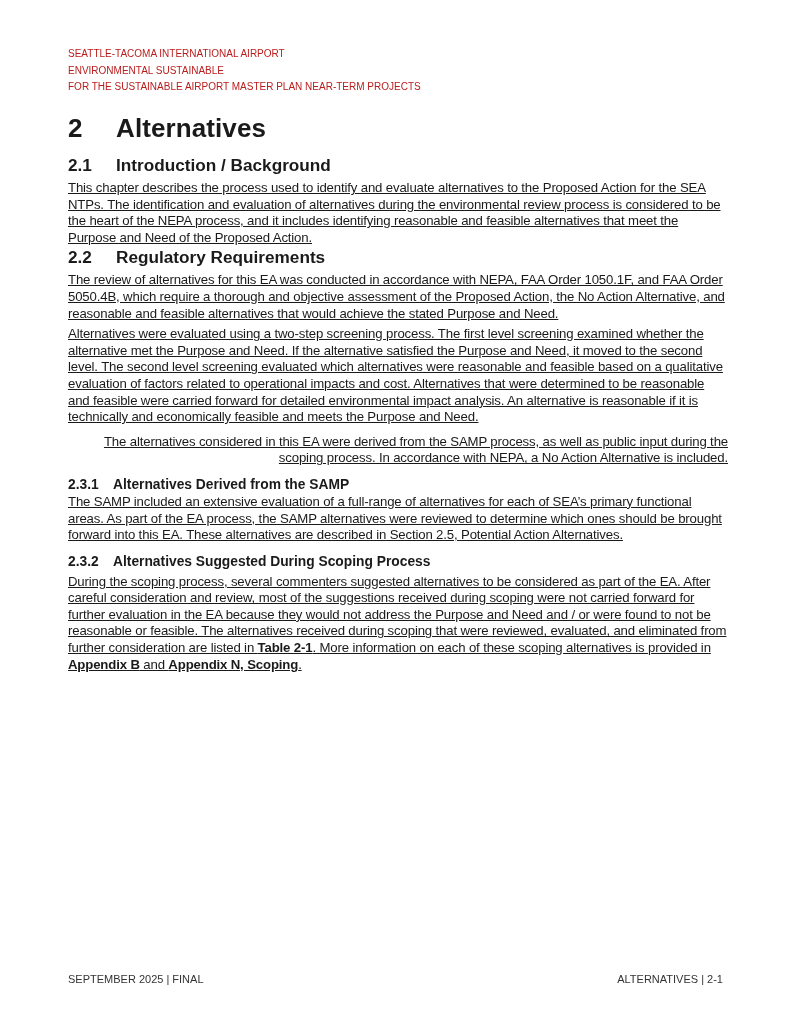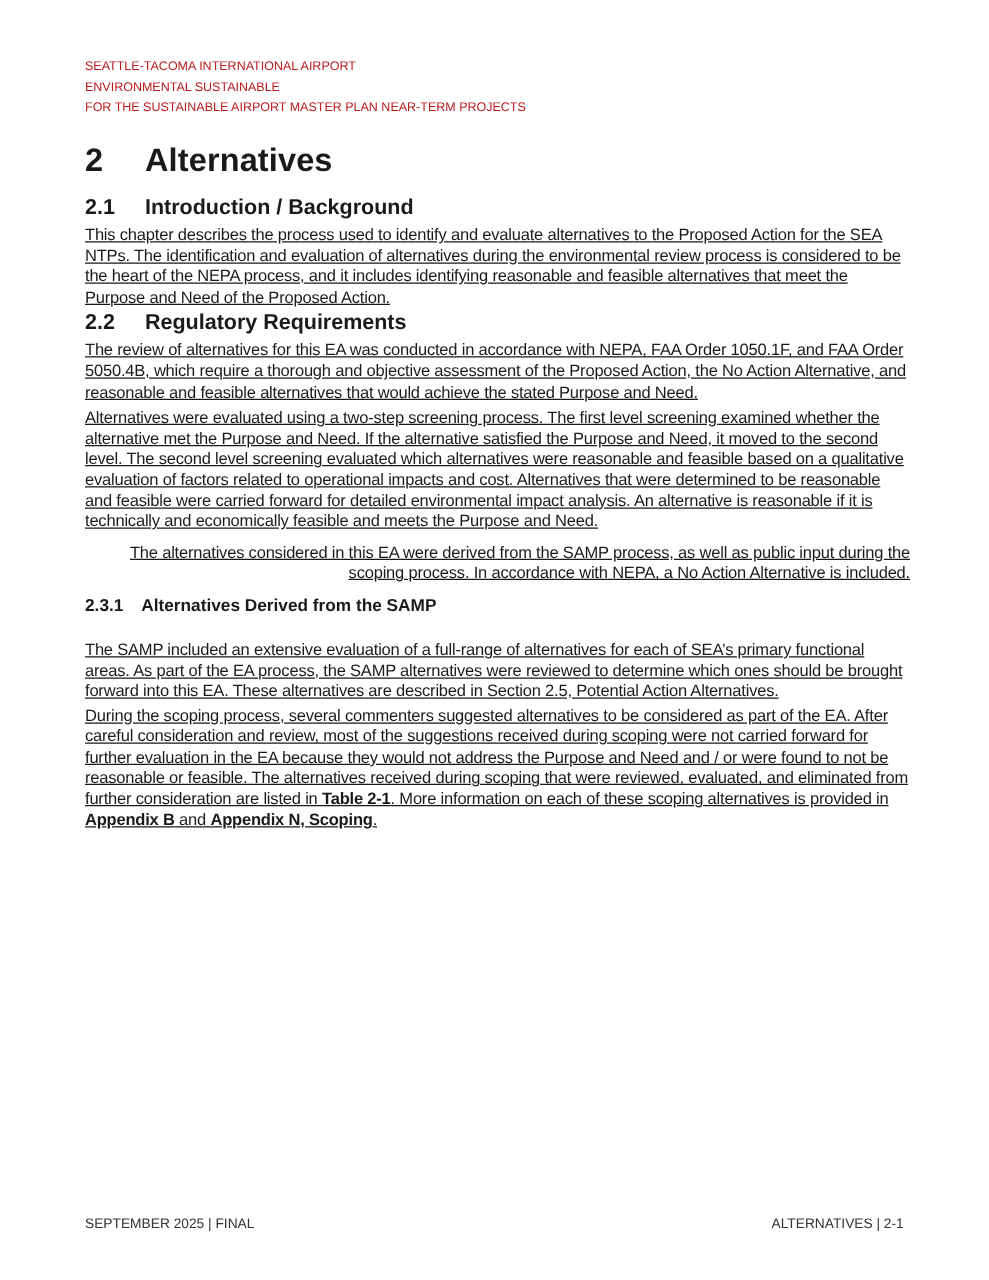--- a/index.html
+++ b/index.html
@@ -58,19 +58,22 @@
     <span class="num">2.2</span><span>Regulatory Requirements</span>
   </h2>
   <p style="margin-top:4px;">The review of alternatives for this EA was conducted in accordance with NEPA, FAA Order 1050.1F, and FAA Order 5050.4B, which require a thorough and objective assessment of the Proposed Action, the No Action Alternative, and reasonable and feasible alternatives that would achieve the stated Purpose and Need.</p>
 
   <p style="margin-top:4px;">Alternatives were evaluated using a two-step screening process. The first level screening examined whether the alternative met the Purpose and Need. If the alternative satisfied the Purpose and Need, it moved to the second level. The second level screening evaluated which alternatives were reasonable and feasible based on a qualitative evaluation of factors related to operational impacts and cost. Alternatives that were determined to be reasonable and feasible were carried forward for detailed environmental impact analysis. An alternative is reasonable if it is technically and economically feasible and meets the Purpose and Need.</p>
   <p style="margin-top:8px;text-align:right;">The alternatives considered in this EA were derived from the SAMP process, as well as public input during the scoping process. In accordance with NEPA, a No Action Alternative is included.</p>
 
   <h3 style="margin-top:9px;">
     <span class="num">2.3.1</span><span>Alternatives Derived from the SAMP</span>
   </h3>
-  <p style="margin-top:18px;">The SAMP included an extensive evaluation of a full-range of alternatives for each of SEA’s primary functional areas. As part of the EA process, the SAMP alternatives were reviewed to determine which ones should be brought forward into this EA. These alternatives are described in Section 2.5, Potential Action Alternatives.</p>
+  <p style="margin-top:0;">The SAMP included an extensive evaluation of a full-range of alternatives for each of SEA’s primary functional areas. As part of the EA process, the SAMP alternatives were reviewed to determine which ones should be brought forward into this EA. These alternatives are described in Section 2.5, Potential Action Alternatives.</p>
 
+  <h3 style="margin-top:9px;">
+    <span class="num">2.3.2</span><span>Alternatives Suggested During Scoping Process</span>
+  </h3>
   <p style="margin-top:3px;"><span>During the scoping process, several commenters suggested alternatives to be considered as part of the EA. After careful consideration and review, most of the suggestions received during scoping were not carried forward for further evaluation in the EA because they would not address the Purpose and Need and / or were found to not be reasonable or feasible. The alternatives received during scoping that were reviewed, evaluated, and eliminated from further consideration are listed in </span><b>Table 2-1</b><span>. More information on each of these scoping alternatives is provided in </span><b>Appendix B</b><span> and </span><b>Appendix N, Scoping</b><span>.</span></p>
 </div>
 
 <div class="footer left">SEPTEMBER 2025 | FINAL</div>
 <div class="footer right">ALTERNATIVES | 2-1</div>
 
 </body></html>

